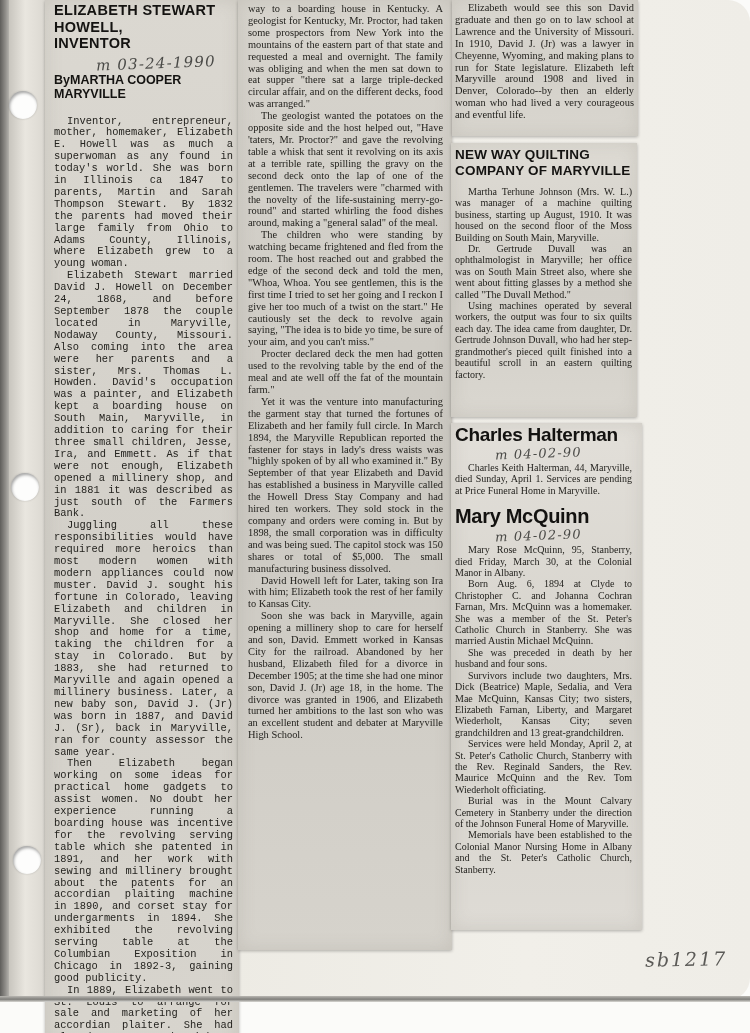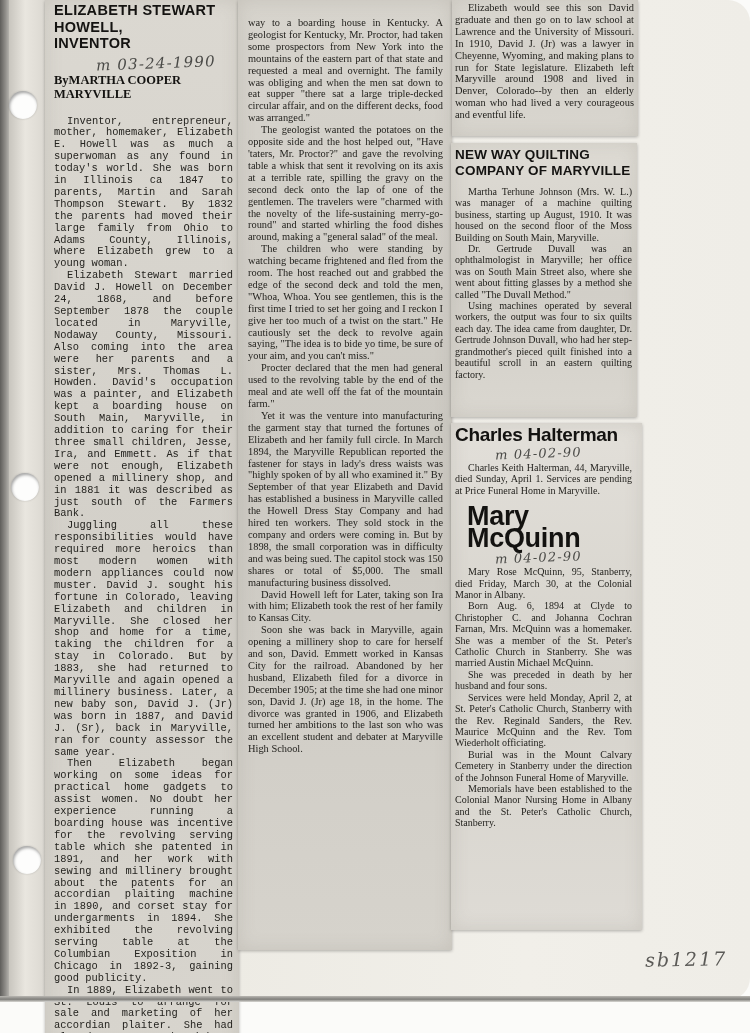--- a/index.html
+++ b/index.html
@@ -35,52 +35,52 @@
     position:absolute;left:0;top:996px;width:750px;height:6px;
     background:linear-gradient(180deg,#b9b7b2,#807f7b 55%,#d9d8d4);
   }
   .clip{
     position:absolute;
     background:linear-gradient(180deg,#dbd8d1 0%,#d3d0c9 45%,#d9d6cf 100%);
     box-shadow:0 1px 3px rgba(0,0,0,.28), inset 0 0 18px rgba(120,115,105,.18);
     color:#1f1e1c;
   }
   .clip-left{left:45px;top:0;width:194px;min-height:996px;padding:2px 6px 10px 9px;box-sizing:border-box;}
-  .clip-mid{left:238px;top:0;width:214px;min-height:950px;padding:17px 9px 10px 10px;box-sizing:border-box;
+  .clip-mid{left:238px;top:0;width:214px;min-height:950px;padding:3px 9px 10px 10px;box-sizing:border-box;
     background:linear-gradient(180deg,#d7d4cd 0%,#ccc9c2 50%,#d6d3cc 100%);}
   .clip-right-a{left:452px;top:0;width:186px;min-height:136px;padding:2px 4px 6px 3px;box-sizing:border-box;}
   .clip-right-b{left:451px;top:143px;width:186px;min-height:274px;padding:4px 5px 8px 4px;box-sizing:border-box;
     background:linear-gradient(180deg,#dedbd4 0%,#d2cfc8 55%,#dad7d0 100%);}
   .clip-right-c{left:451px;top:423px;width:191px;min-height:507px;padding:2px 10px 8px 4px;box-sizing:border-box;
     background:linear-gradient(180deg,#e2dfd9 0%,#d6d3cc 50%,#dedbd5 100%);}
 
   .headline{
     font-family:"Liberation Sans", sans-serif;
     font-weight:bold;font-size:14.5px;line-height:16.5px;
     letter-spacing:.3px;margin:0;color:#141311;
   }
   .headline span{display:block;}
   .byline{
-    font-family:Liberation Serif, serif;
+    font-family:Liberation Sans, sans-serif;
     font-weight:bold;font-size:12.5px;line-height:14.5px;
     margin:1px 0 0 0;color:#141311;
   }
   .byline span{display:block;}
   .headline2{
     font-family:"Liberation Sans", sans-serif;
     font-weight:bold;font-size:13.5px;line-height:15.5px;
     letter-spacing:.2px;margin:0 0 8px 0;color:#141311;
   }
   .headline2 span{display:block;}
   .obit-head{
     font-family:"Liberation Sans", sans-serif;
     font-weight:bold;font-size:19px;line-height:20px;
     letter-spacing:-.3px;margin:0;color:#131210;
   }
-  .obit-head.mcq{font-size:27px;line-height:22px;margin-top:9px;margin-left:12px;}
+  .obit-head.mcq{font-size:20px;line-height:22px;margin-top:9px;}
   .body p{
     margin:0;font-size:10.4px;line-height:11.9px;
     text-align:justify;text-indent:13px;color:#24231f;
   }
   .clip-right-b .body p, .clip-right-c .body p{font-size:10px;line-height:11.4px;}
   .body-start{margin-top:14px;font-family:Liberation Mono, monospace;}
   .handwrite{
     font-family:"DejaVu Serif", serif;
     font-style:italic;color:#4a4a47;letter-spacing:1.2px;
     transform:rotate(-2deg);
@@ -121,21 +121,21 @@
       <p>In 1889, Elizabeth went to St. Louis to arrange for sale and marketing of her accordian plaiter.  She had already contracted with a gentleman for sales in the Dakotas and Minnesota.  However, she continued her millinery business as assistance to the economic needs of the family. She also tried to market her revolving table--with few sales.</p>
       <p>The Maryville Tribune reported a humorous story about one of the tables, difficulty to the invention of Mrs. Howell, which had found its</p>
     </div>
   </section>
 
   <section class="clip clip-mid">
     <div class="body">
       <p style="text-indent:0;">way to a boarding house in Kentucky.  A geologist for Kentucky, Mr. Proctor, had taken some prospectors from New York into the mountains of the eastern part of that state and requested a meal and overnight.  The family was obliging and when the men sat down to eat supper "there sat a large triple-decked circular affair, and on the different decks, food was arranged."</p>
       <p>The geologist wanted the potatoes on the opposite side and the host helped out, "Have 'taters, Mr. Proctor?" and gave the revolving table a whisk that sent it revolving on its axis at a terrible rate, spilling the gravy on the second deck onto the lap of one of the gentlemen.  The travelers were "charmed with the novelty of the life-sustaining merry-go-round" and started whirling the food dishes around, making a "general salad" of the meal.</p>
       <p>The children who were standing by watching became frightened and fled from the room.   The host reached out and grabbed the edge of the second deck and told the men, "Whoa, Whoa.  You see gentlemen, this is the first time I tried to set her going and I reckon I give her too much of a twist on the start."  He cautiously set the deck to revolve again saying, "The idea is to bide yo time, be sure of your aim, and you can't miss."</p>
-      <p>Procter declared that the men had general used to the revolving table by the end of the meal and ate well off the fat of the mountain farm."</p>
+      <p>Procter declared deck the men had gotten used to the revolving table by the end of the meal and ate well off the fat of the mountain farm."</p>
       <p>Yet it was the venture into manufacturing the garment stay that turned the fortunes of Elizabeth and her family full circle.  In March 1894, the Maryville Republican reported the fastener for stays in lady's dress waists was "highly spoken of by all who examined it."  By September of that year Elizabeth and David has established a business in Maryville called the Howell Dress Stay Company and had hired ten workers. They sold stock in the company and orders were coming in.  But by 1898, the small corporation was in difficulty and was being sued.  The capitol stock was 150 shares or total of $5,000.  The small manufacturing business dissolved.</p>
       <p>David Howell left for Later, taking son Ira with him; Elizabeth took the rest of her family to Kansas City.</p>
       <p>Soon she was back in Maryville, again opening a millinery shop to care for herself and son, David.  Emmett worked in Kansas City for the railroad.   Abandoned by her husband, Elizabeth filed for a divorce in December 1905; at the time she had one minor son, David J. (Jr) age 18, in the home. The divorce was granted in 1906, and Elizabeth turned her ambitions to the last son who was an excellent student and debater at Maryville High School.</p>
     </div>
   </section>
 
   <section class="clip clip-right-a">
     <div class="body">
       <p>Elizabeth would see this son David graduate and then go on to law school at Lawrence and the University of Missouri.  In 1910, David J. (Jr) was a lawyer in Cheyenne, Wyoming, and making plans to run for State legislature. Elizabeth left Maryville around 1908 and lived in Denver, Colorado--by then an elderly woman who had lived a very courageous and eventful life.</p>
     </div>
@@ -158,20 +158,21 @@
     <div class="handwrite hw-obit">m 04-02-90</div>
     <div class="body">
       <p>Charles Keith Halterman, 44, Maryville, died Sunday, April 1. Services are pending at Price Funeral Home in Maryville.</p>
     </div>
     <h2 class="obit-head mcq">Mary McQuinn</h2>
     <div class="handwrite hw-obit">m 04-02-90</div>
     <div class="body">
       <p>Mary Rose McQuinn, 95, Stanberry, died Friday, March 30, at the Colonial Manor in Albany.</p>
       <p>Born Aug. 6, 1894 at Clyde to Christopher C. and Johanna Cochran Farnan, Mrs. McQuinn was a homemaker. She was a member of the St. Peter's Catholic Church in Stanberry. She was married Austin Michael McQuinn.</p>
       <p>She was preceded in death by her husband and four sons.</p>
+      <p>Survivors include two daughters, Mrs. Dick (Beatrice) Maple, Sedalia, and Vera Mae McQuinn, Kansas City; two sisters, Elizabeth Farnan, Liberty, and Margaret Wiederholt, Kansas City; seven grandchildren and 13 great-grandchildren.</p>
       <p>Services were held Monday, April 2,  at St. Peter's Catholic Church, Stanberry with the Rev. Reginald Sanders, the Rev. Maurice McQuinn and the Rev. Tom Wiederholt officiating.</p>
       <p>Burial was in the Mount Calvary Cemetery in Stanberry under the direction of the Johnson Funeral Home of Maryville.</p>
       <p>Memorials have been established to the Colonial Manor Nursing Home in Albany and the St. Peter's Catholic Church, Stanberry.</p>
     </div>
   </section>
 
   <div class="sb-code handwrite">sb1217</div>
   <div class="bottom-shadow"></div>
 </div>
 

